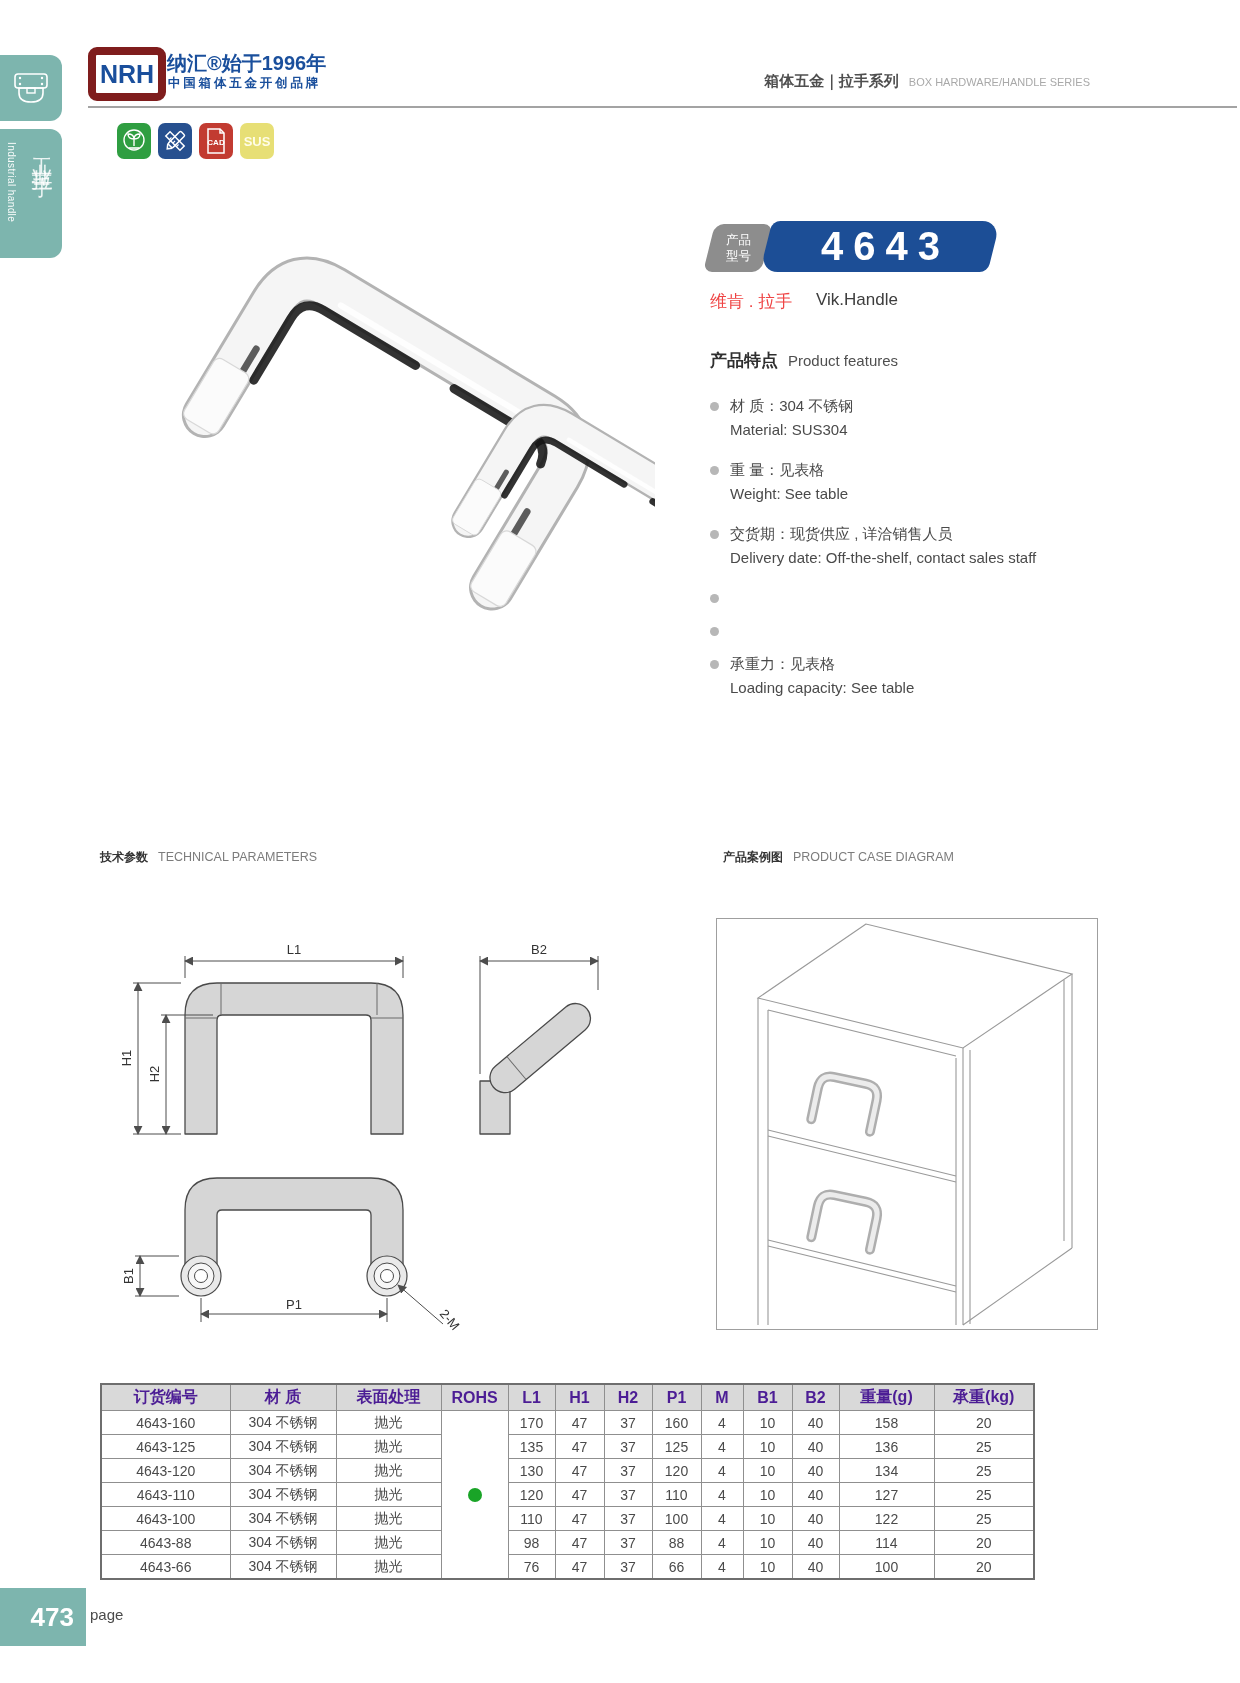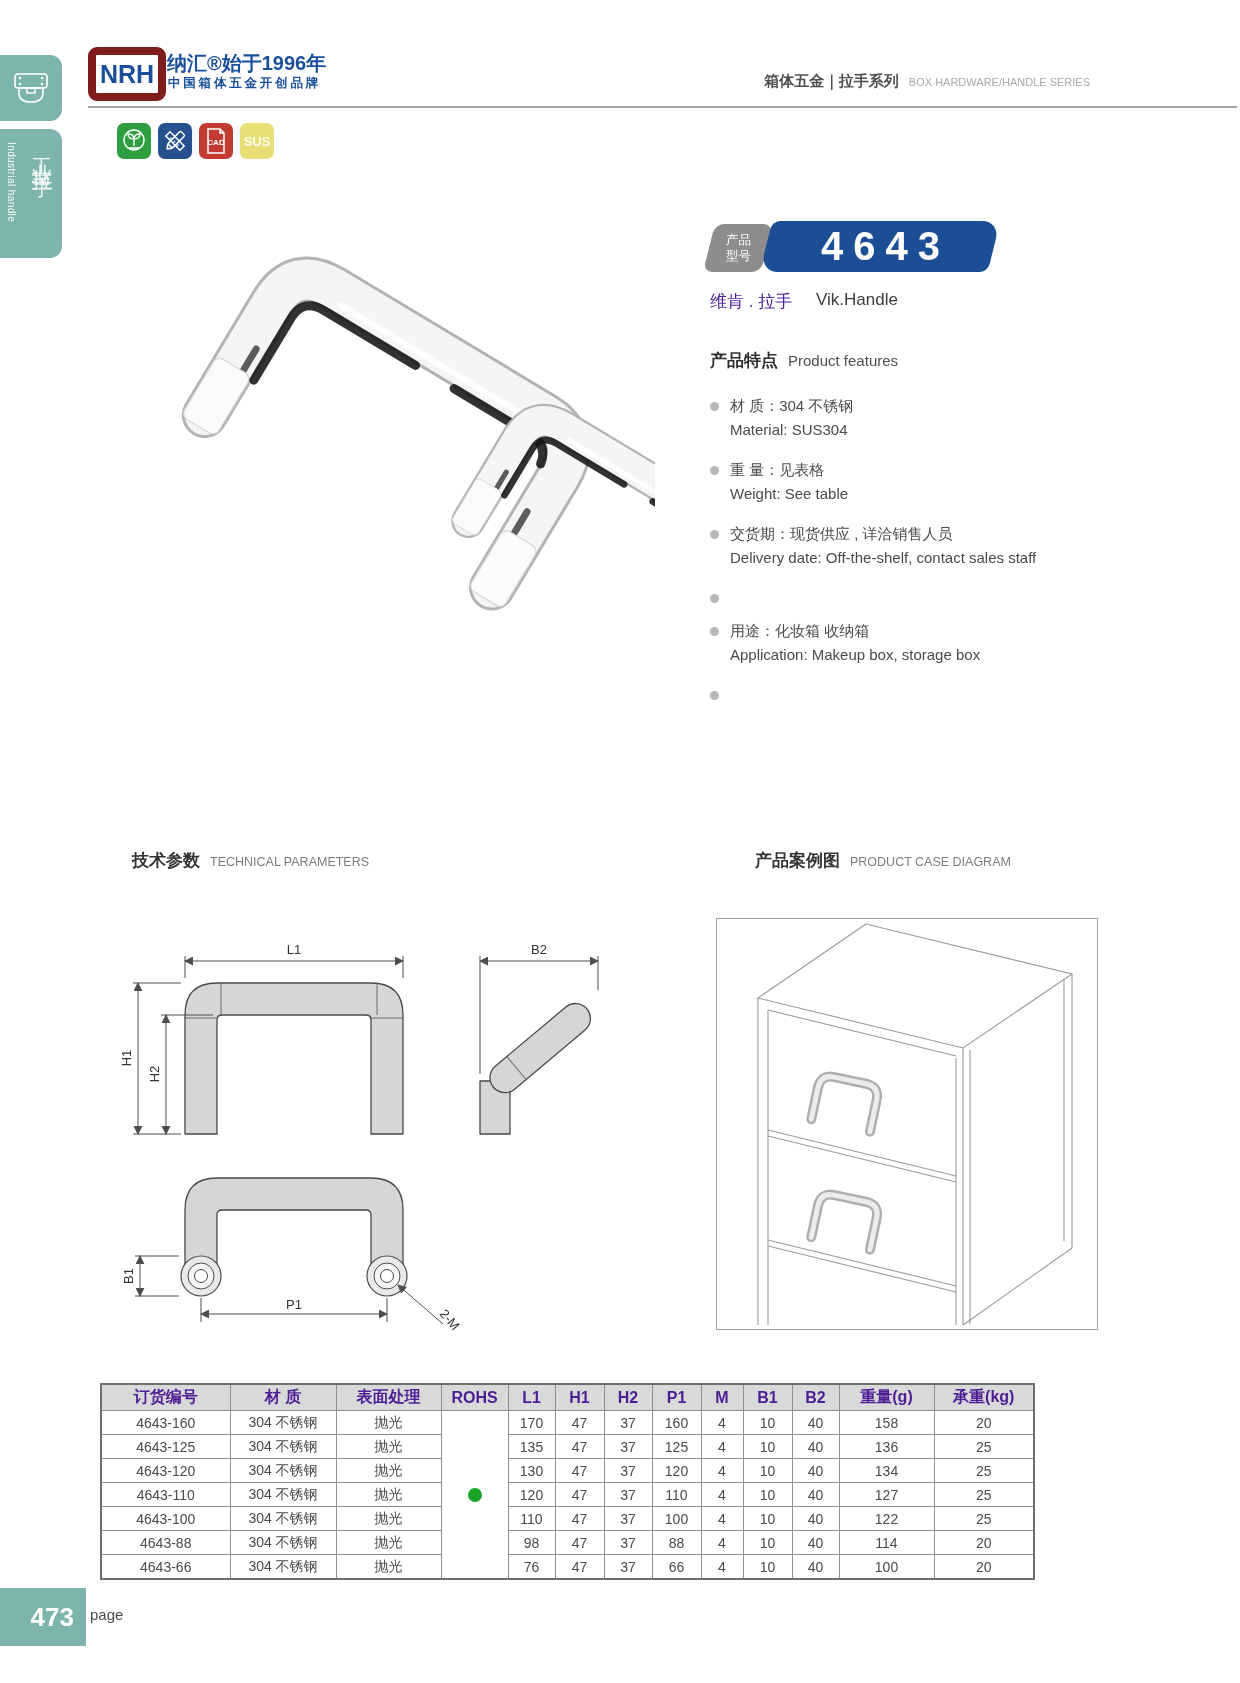--- a/index.html
+++ b/index.html
@@ -32,34 +32,34 @@
   .badge .txt{color:#fff;font-weight:bold;font-size:12px;}
   .badge.yellow .txt{color:#fffde9;font-size:13px;}
   
   .model-tag{position:absolute;left:709px;top:224px;width:58px;height:48px;background:#8d8d8d;
              border-radius:9px;transform:skewX(-14deg);display:flex;align-items:center;justify-content:center;}
   .model-tag .unskew{transform:skewX(14deg);color:#fff;font-size:12.5px;line-height:1.3;text-align:center;}
   .model-banner{position:absolute;left:766px;top:221px;width:228px;height:51px;background:#1c4e96;
              border-radius:8px 18px 8px 18px;transform:skewX(-14deg);display:flex;align-items:center;justify-content:center;}
   .model-banner .unskew{transform:skewX(14deg);color:#fff;font-size:40px;letter-spacing:10px;
              font-weight:600;padding-left:10px;}
-  .pname-zh{position:absolute;left:710px;top:290px;font-size:17px;color:#4c1d95;}
+  .pname-zh{position:absolute;left:710px;top:290px;font-size:17px;color:#ef4444;}
   .pname-en{position:absolute;left:816px;top:290px;font-size:17px;color:#3d3d3d;}
   
   .feat-title{position:absolute;left:710px;top:349px;display:flex;align-items:baseline;gap:10px;}
   .feat-title .zh{font-size:17px;font-weight:bold;color:#2f2f2f;}
   .feat-title .en{font-size:15px;color:#4f4f4f;}
   .features{position:absolute;left:710px;top:378px;width:480px;}
   .feature{display:flex;gap:11px;margin-bottom:8px;margin-top:16px;}
   .feature .dot{flex:0 0 9px;width:9px;height:9px;border-radius:50%;background:#b7b7b7;margin-top:8px;}
   .feature .zh{font-size:15px;color:#4a4a4a;line-height:24px;}
   .feature .en{font-size:15px;color:#4a4a4a;line-height:24px;}
   
   .sec{position:absolute;top:849px;display:flex;align-items:baseline;gap:10px;}
-  .sec .zh{font-size:17px;font-weight:bold;color:#333;margin-left:32px;}
+  .sec .zh{font-size:12px;font-weight:bold;color:#333;}
   .sec .en{font-size:12.5px;color:#7c7c7c;}
   .sec.left{left:100px;} .sec.right{left:723px;}
   
   .photo-svg{position:absolute;left:95px;top:205px;}
   .draw-svg{position:absolute;left:95px;top:878px;}
   .case-svg{position:absolute;left:716px;top:918px;}
   .dim{stroke:#4d4d4d;stroke-width:1;fill:none;}
   .dimtxt{font-size:13px;fill:#333;font-family:"Liberation Sans",sans-serif;}
   .tube{fill:#d6d6d6;stroke:#4a4a4a;stroke-width:1.3;stroke-linejoin:round;}
   .joint{stroke:#6a6a6a;stroke-width:1;fill:none;}
@@ -194,27 +194,27 @@
         <div>
           <div class="zh">交货期：现货供应 , 详洽销售人员</div>
           <div class="en">Delivery date: Off-the-shelf, contact sales staff</div>
         </div>
       </div>
       <div class="feature">
         <span class="dot"></span>
       </div>
       <div class="feature">
         <span class="dot"></span>
+      </div>
+      <div class="feature">
+        <span class="dot"></span>
         <div>
-          <div class="zh">用途：化妆箱 收纳箱</div>
-          <div class="en">Application: Makeup box, storage box</div>
+          <div class="zh">承重力：见表格</div>
+          <div class="en">Loading capacity: See table</div>
         </div>
-      </div>
-      <div class="feature">
-        <span class="dot"></span>
       </div>
     </div>
 
   <div class="sec left">
     <span class="zh">技术参数</span>
     <span class="en">TECHNICAL PARAMETERS</span>
   </div>
   <div class="sec right">
     <span class="zh">产品案例图</span>
     <span class="en">PRODUCT CASE DIAGRAM</span>

